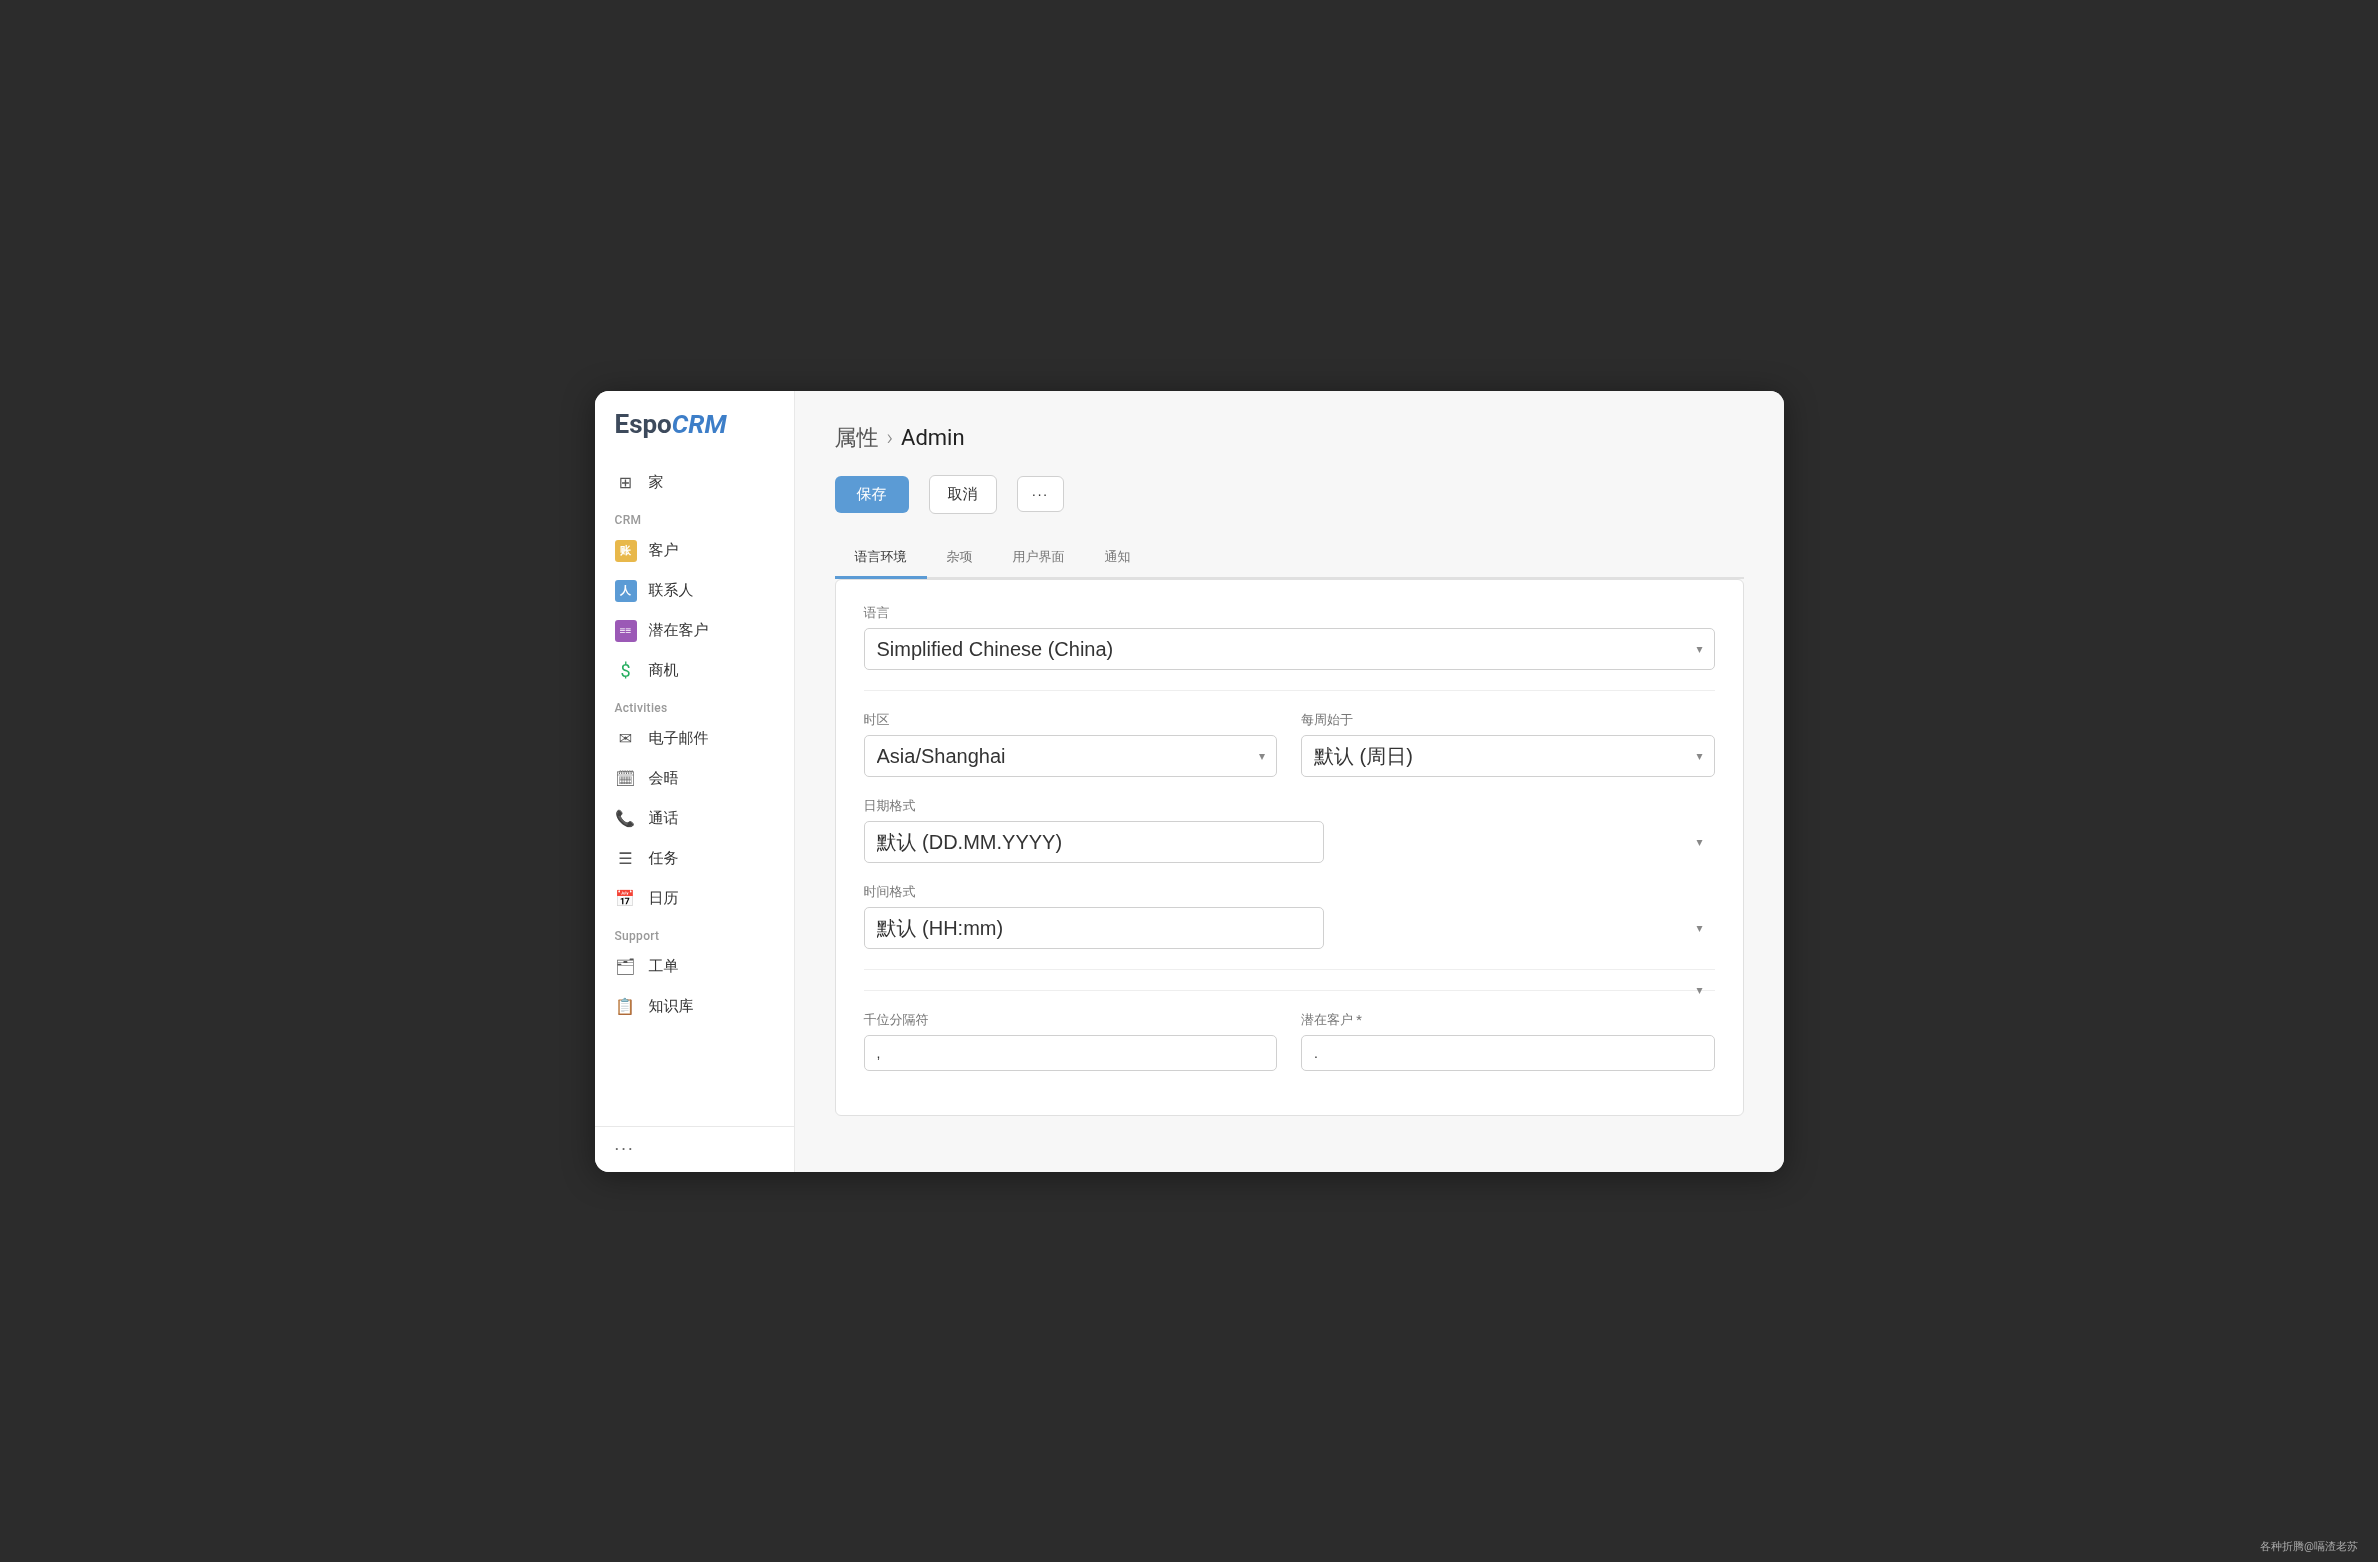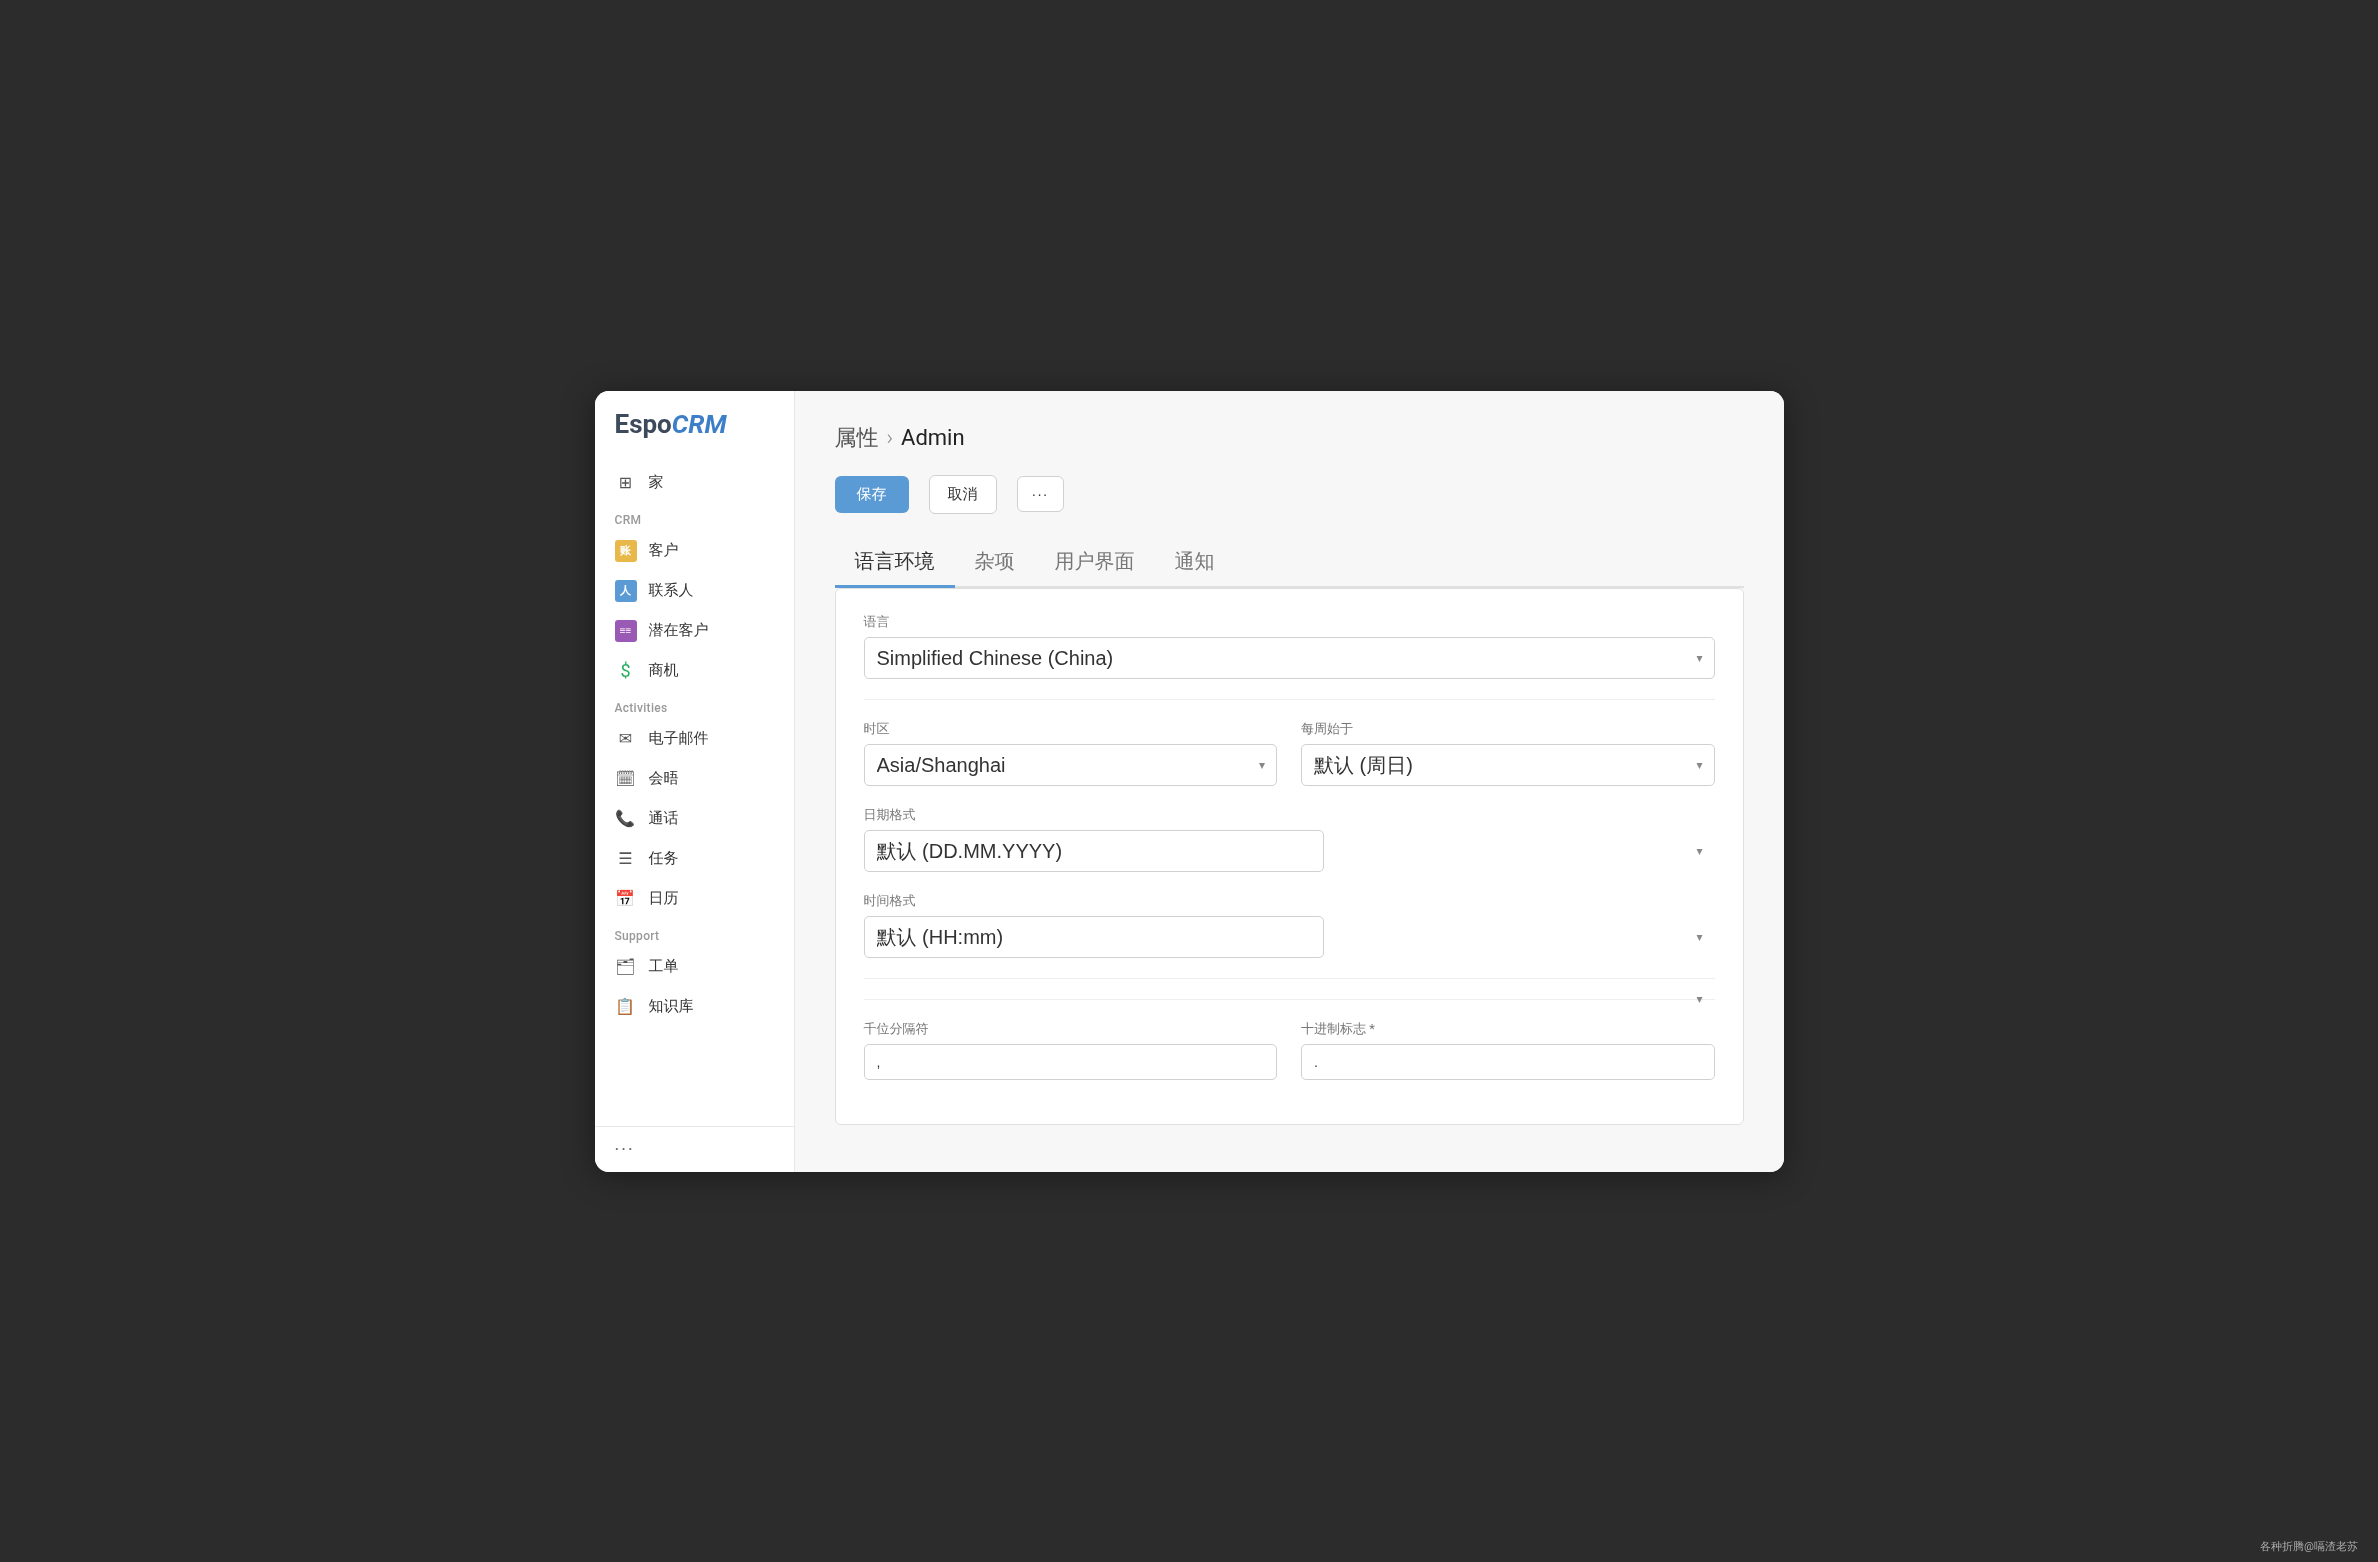--- a/index.html
+++ b/index.html
@@ -160,21 +160,21 @@
     }
     
     .tabs-bar {
       display: flex;
       border-bottom: 2px solid #e0e0e0;
       margin-bottom: 0;
       gap: 0;
     }
     .tab {
       padding: 10px 20px;
-      font-size: 20px;
+      font-size: 13px;
       color: #777;
       cursor: pointer;
       border-bottom: 3px solid transparent;
       margin-bottom: -2px;
       font-family: Liberation Mono, monospace;
     }
     .tab.active {
       color: #333;
       border-bottom: 3px solid #5b9bd5;
       font-weight: 500;
@@ -408,21 +408,21 @@
         </div>
 
         <hr class="section-divider">
 
         <div class="form-row-cols">
           <div class="form-col">
             <label class="form-label">千位分隔符</label>
             <input class="form-input" type="text" value="," style="">
           </div>
           <div class="form-col">
-            <label class="form-label">十进制标志 *</label>
+            <label class="form-label">潜在客户 *</label>
             <input class="form-input" type="text" value="." style="">
           </div>
         </div>
       </div>
     </div>
   </div>
 </div>
 
 <div class="watermark">各种折腾@嗝渣老苏</div>
 

